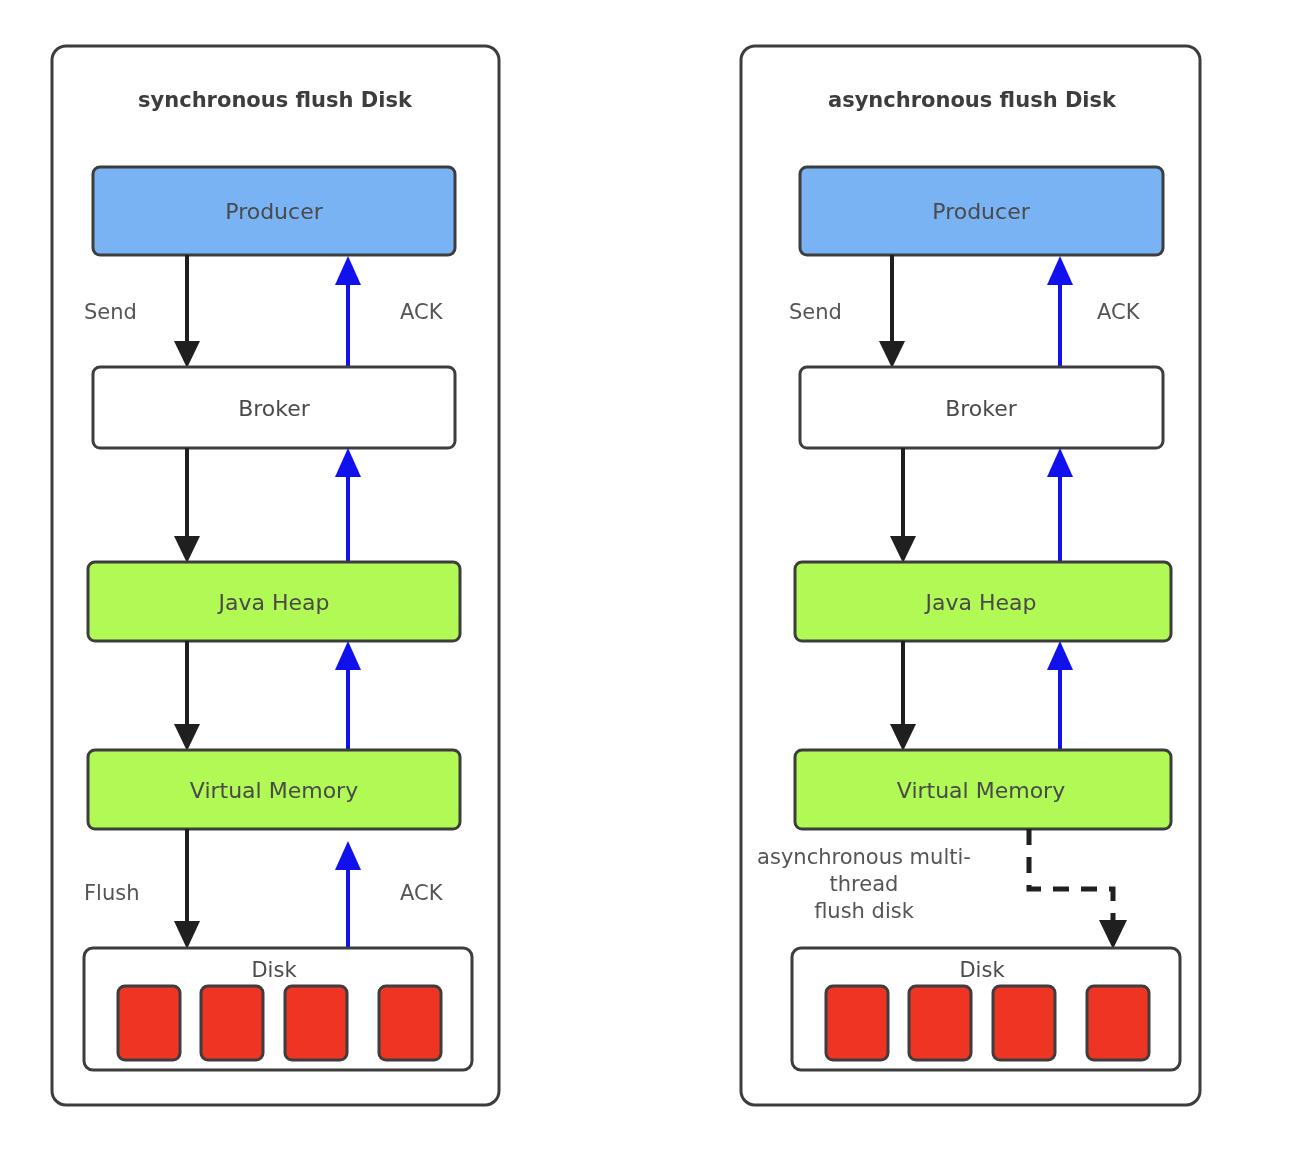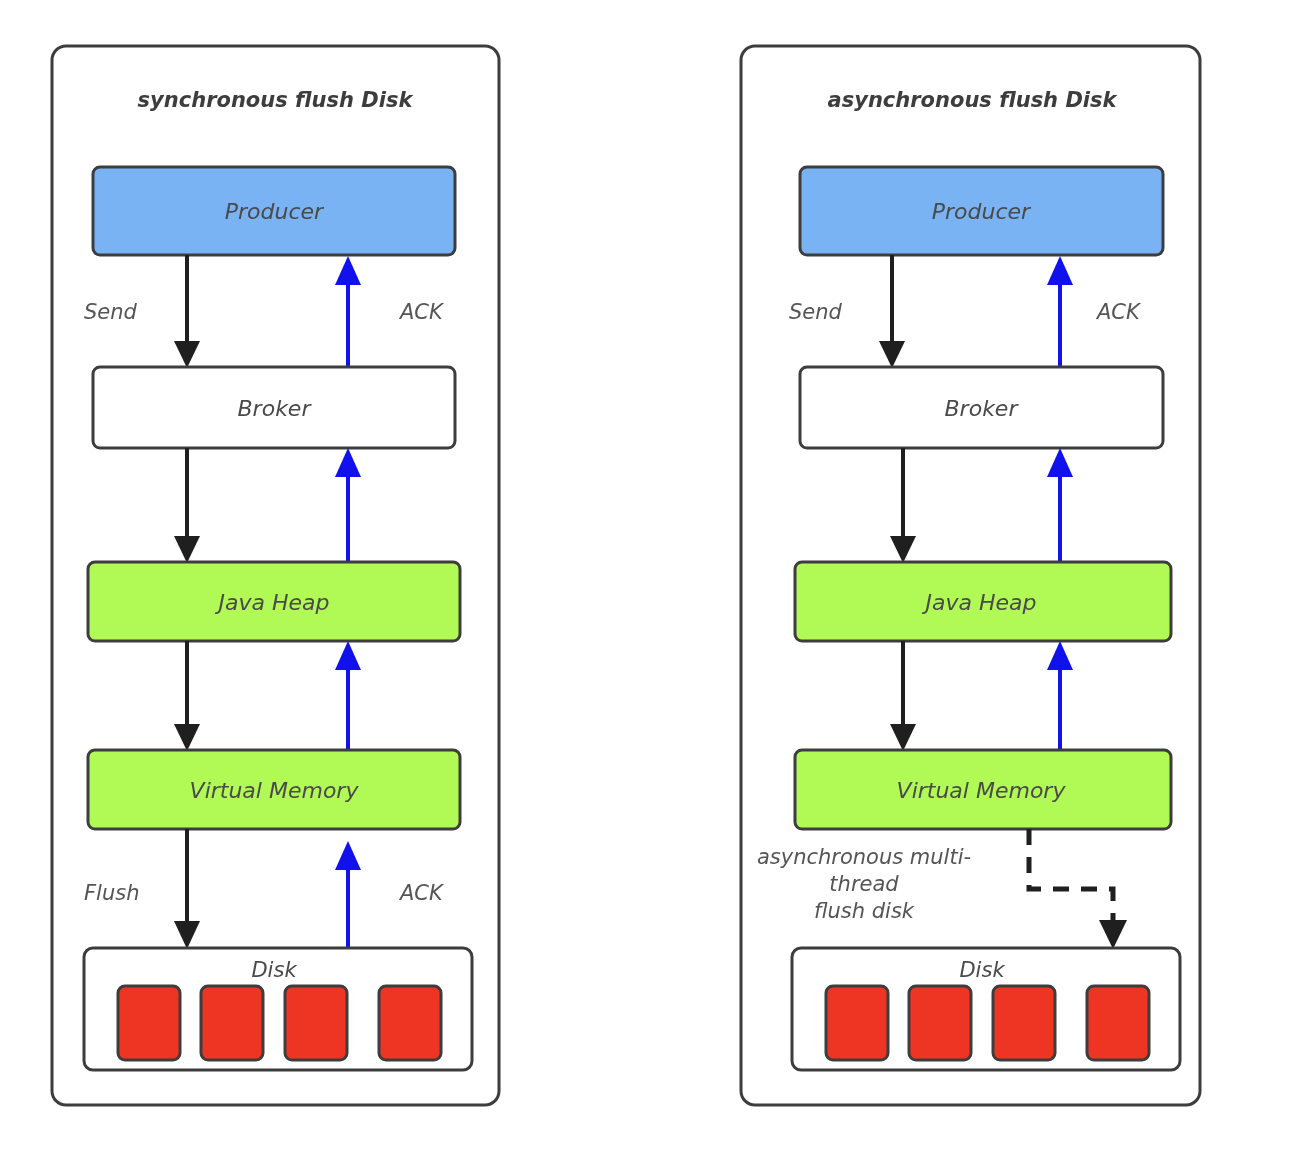--- a/index.html
+++ b/index.html
@@ -12,21 +12,20 @@
     height: 1170px;
     font-family: "DejaVu Sans", sans-serif;
     position: relative;
     overflow: hidden;
   }
   #stage {
     position: absolute;
     left: 0; top: 0;
     width: 1084px;
     height: 1170px;
-    font-style: italic;
   }
   #stage svg {
     position: absolute;
     left: 0; top: 0;
   }
   .panel-rect {
     fill: #ffffff;
     stroke: #3d3d3d;
     stroke-width: 3;
   }

